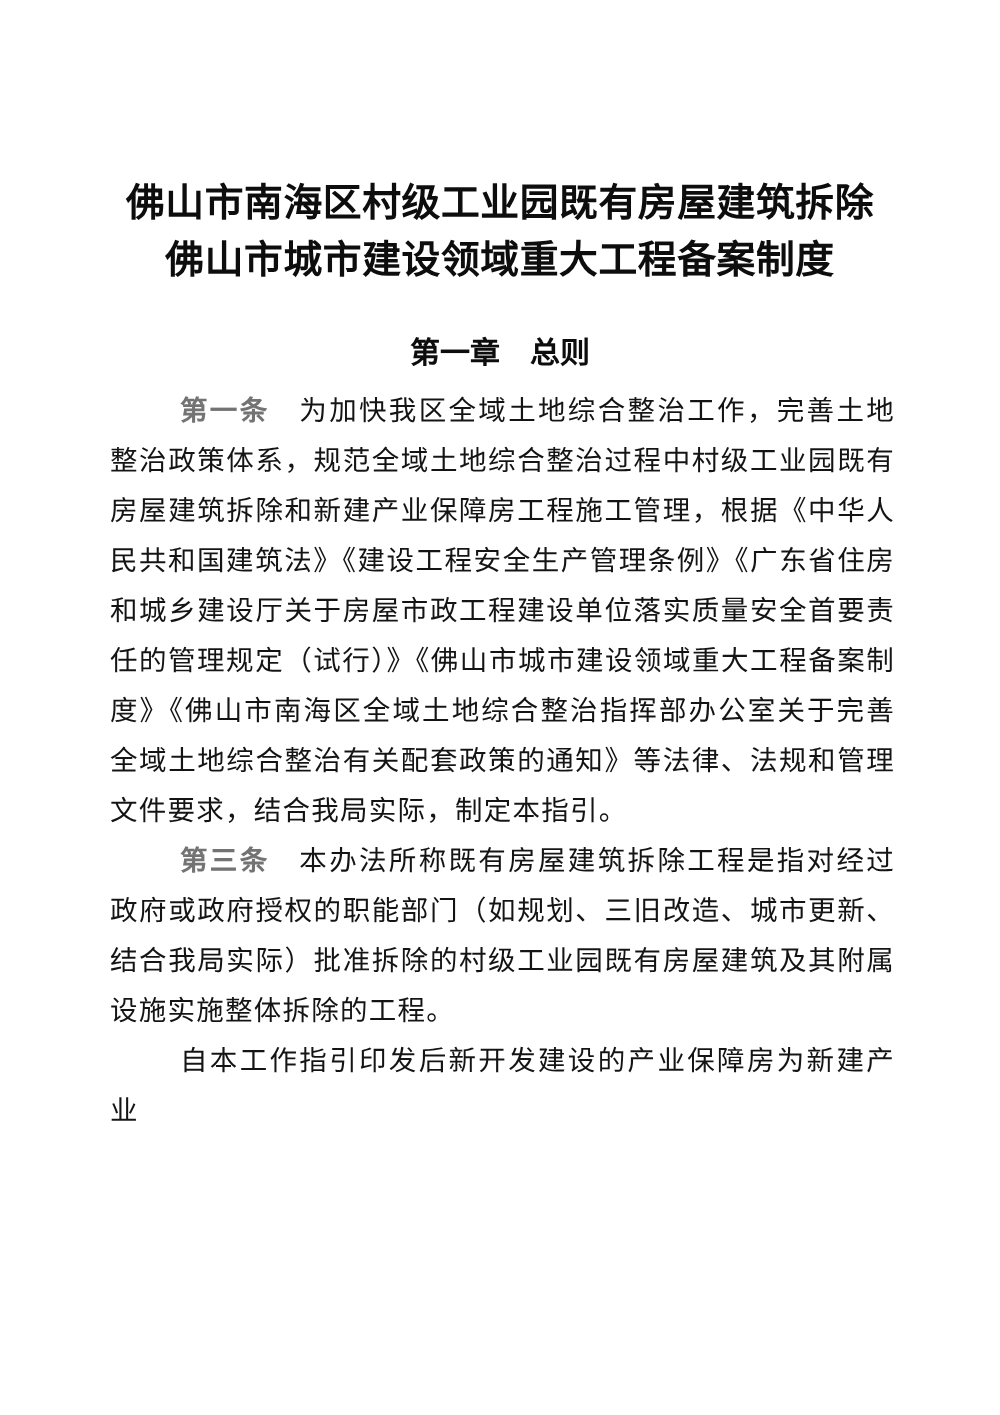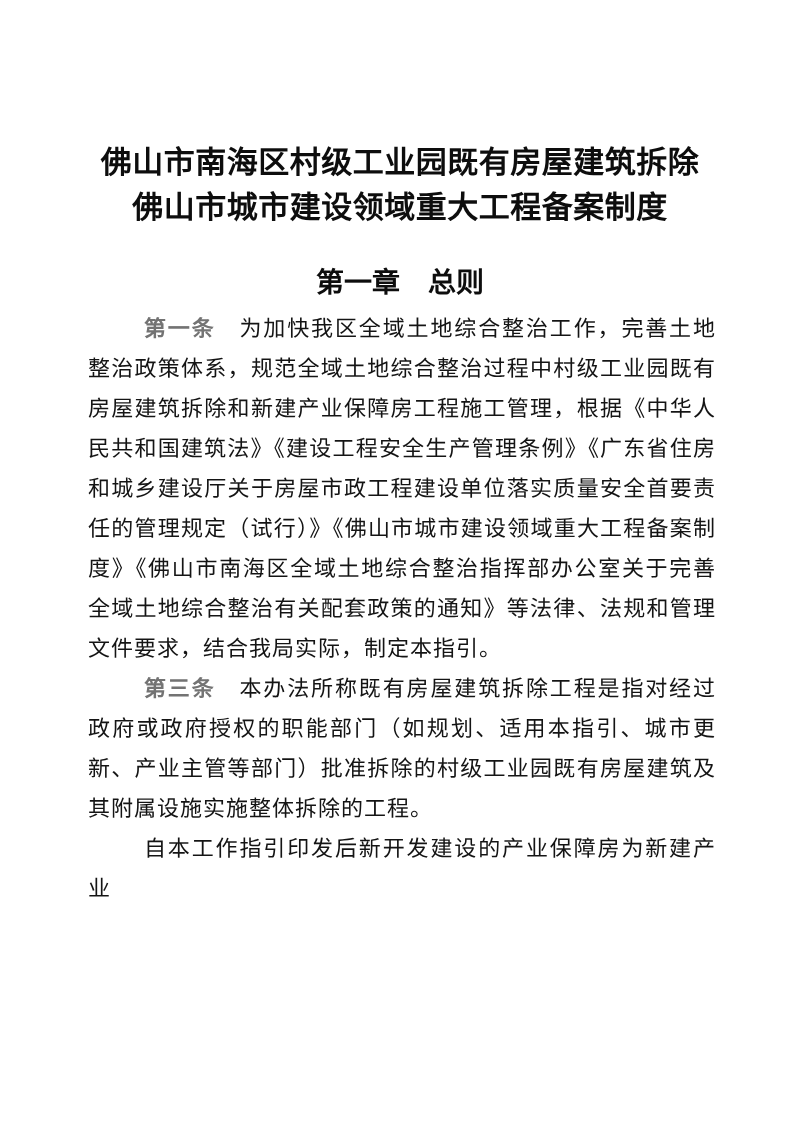--- a/index.html
+++ b/index.html
@@ -36,21 +36,21 @@
     display: block;
   }
   .chapter-heading {
     position: absolute;
     top: 267px;
     left: 85px;
     width: 630px;
     margin: 0;
     text-align: center;
     font-family: "Liberation Sans", sans-serif;
-    font-size: 28px;
+    font-size: 24px;
     font-weight: bold;
     line-height: 32px;
     color: #0d0d0d;
   }
   .doc-body {
     position: absolute;
     top: 309px;
     left: 88px;
     width: 628px;
     font-size: 22px;
@@ -90,21 +90,21 @@
     <span class="title-line">佛山市城市建设领域重大工程备案制度</span>
   </h1>
 
   <h2 class="chapter-heading">第一章　总则</h2>
 
   <div class="doc-body">
 
     <p class="para"><b class="para-label">第一条　</b><span>为加快我区全域土地综合整治工作，完善土地整治政策体系，规范全域土地综合整治过程中村级工业园既有房屋建筑拆除和新建产业保障房工程施工管理，根据《中华人民共和国建筑法》《建设工程安全生产管理条例》《广东省住房和城乡建设厅关于房屋市政工程建设单位落实质量安全首要责任的管理规定（试行）》《佛山市城市建设领域重大工程备案制度》《佛山市南海区全域土地综合整治指挥部办公室关于完善全域土地综合整治有关配套政策的通知》等法律、法规和管理文件要求，结合我局实际，制定本指引。</span></p>
 
 
-    <p class="para"><b class="para-label">第三条　</b><span>本办法所称既有房屋建筑拆除工程是指对经过政府或政府授权的职能部门（如规划、适用本指引、城市更新、产业主管等部门）批准拆除的村级工业园既有房屋建筑及其附属设施实施整体拆除的工程。</span></p>
+    <p class="para"><b class="para-label">第三条　</b><span>本办法所称既有房屋建筑拆除工程是指对经过政府或政府授权的职能部门（如规划、三旧改造、城市更新、结合我局实际）批准拆除的村级工业园既有房屋建筑及其附属设施实施整体拆除的工程。</span></p>
 
     <p class="para"><span>自本工作指引印发后新开发建设的产业保障房为新建产业</span></p>
 
   </div>
 
   <div class="page-number">— 2 —</div>
 
 </div>
 
 </body></html>

